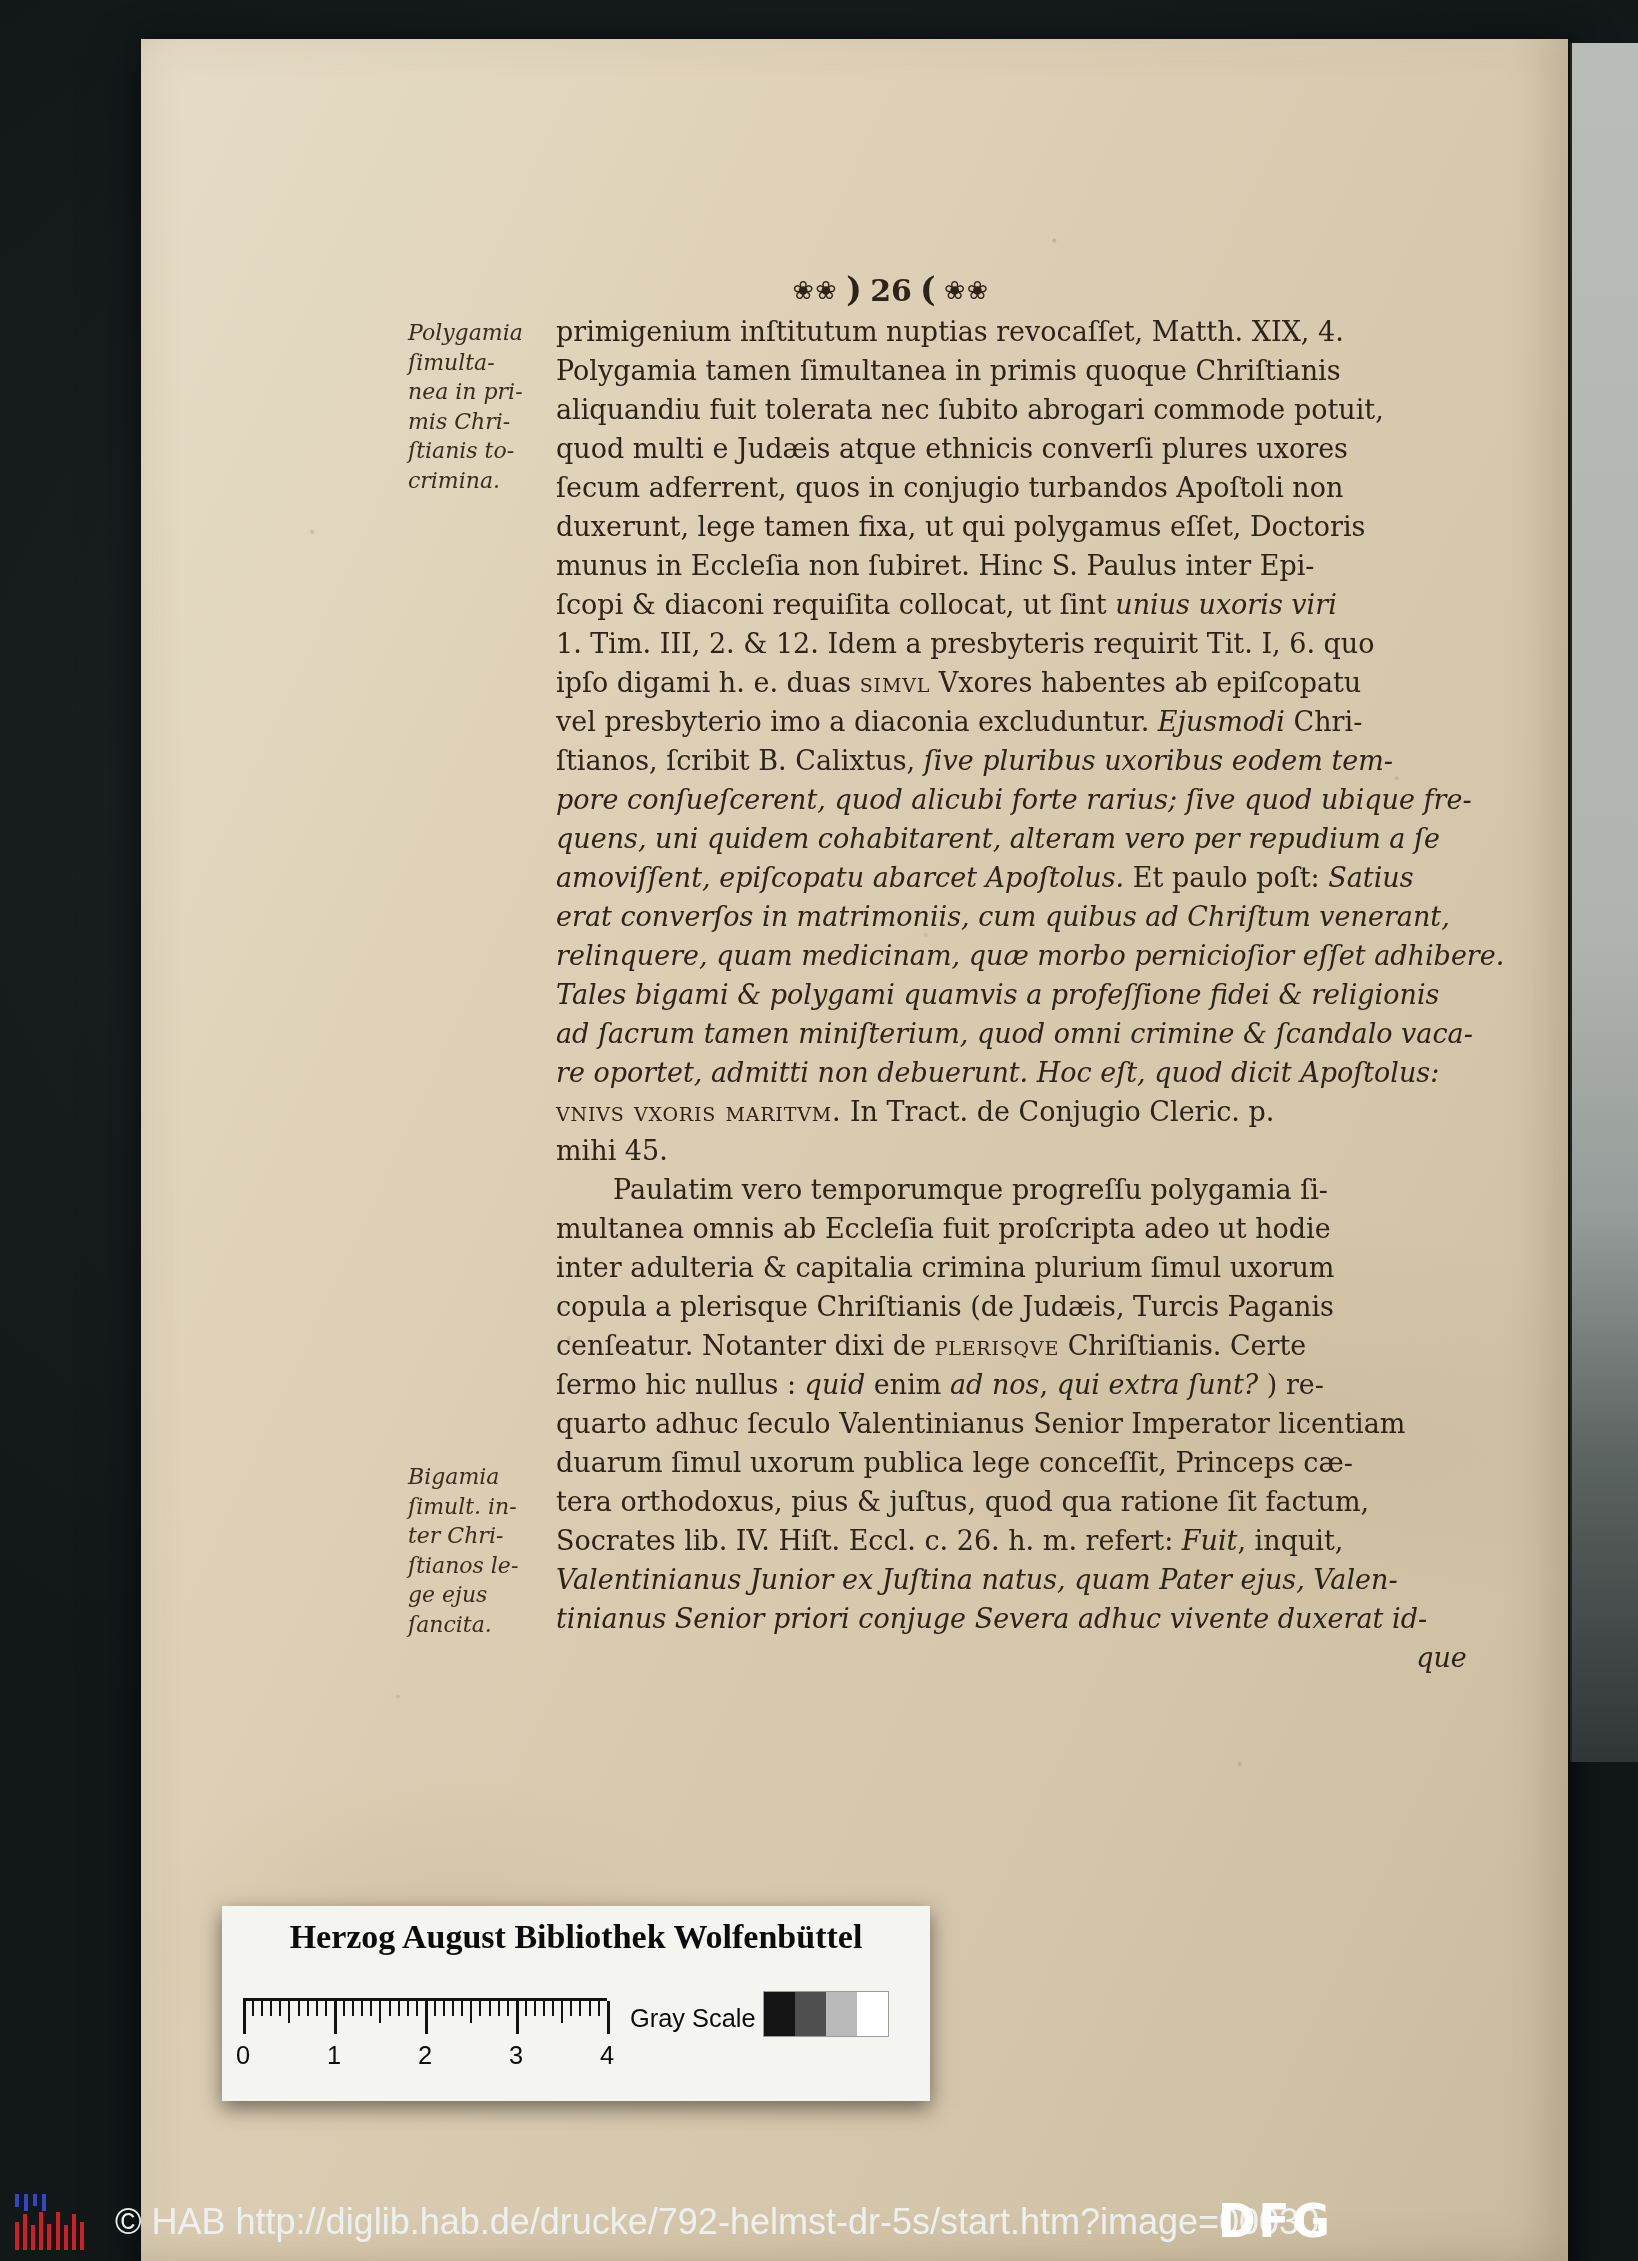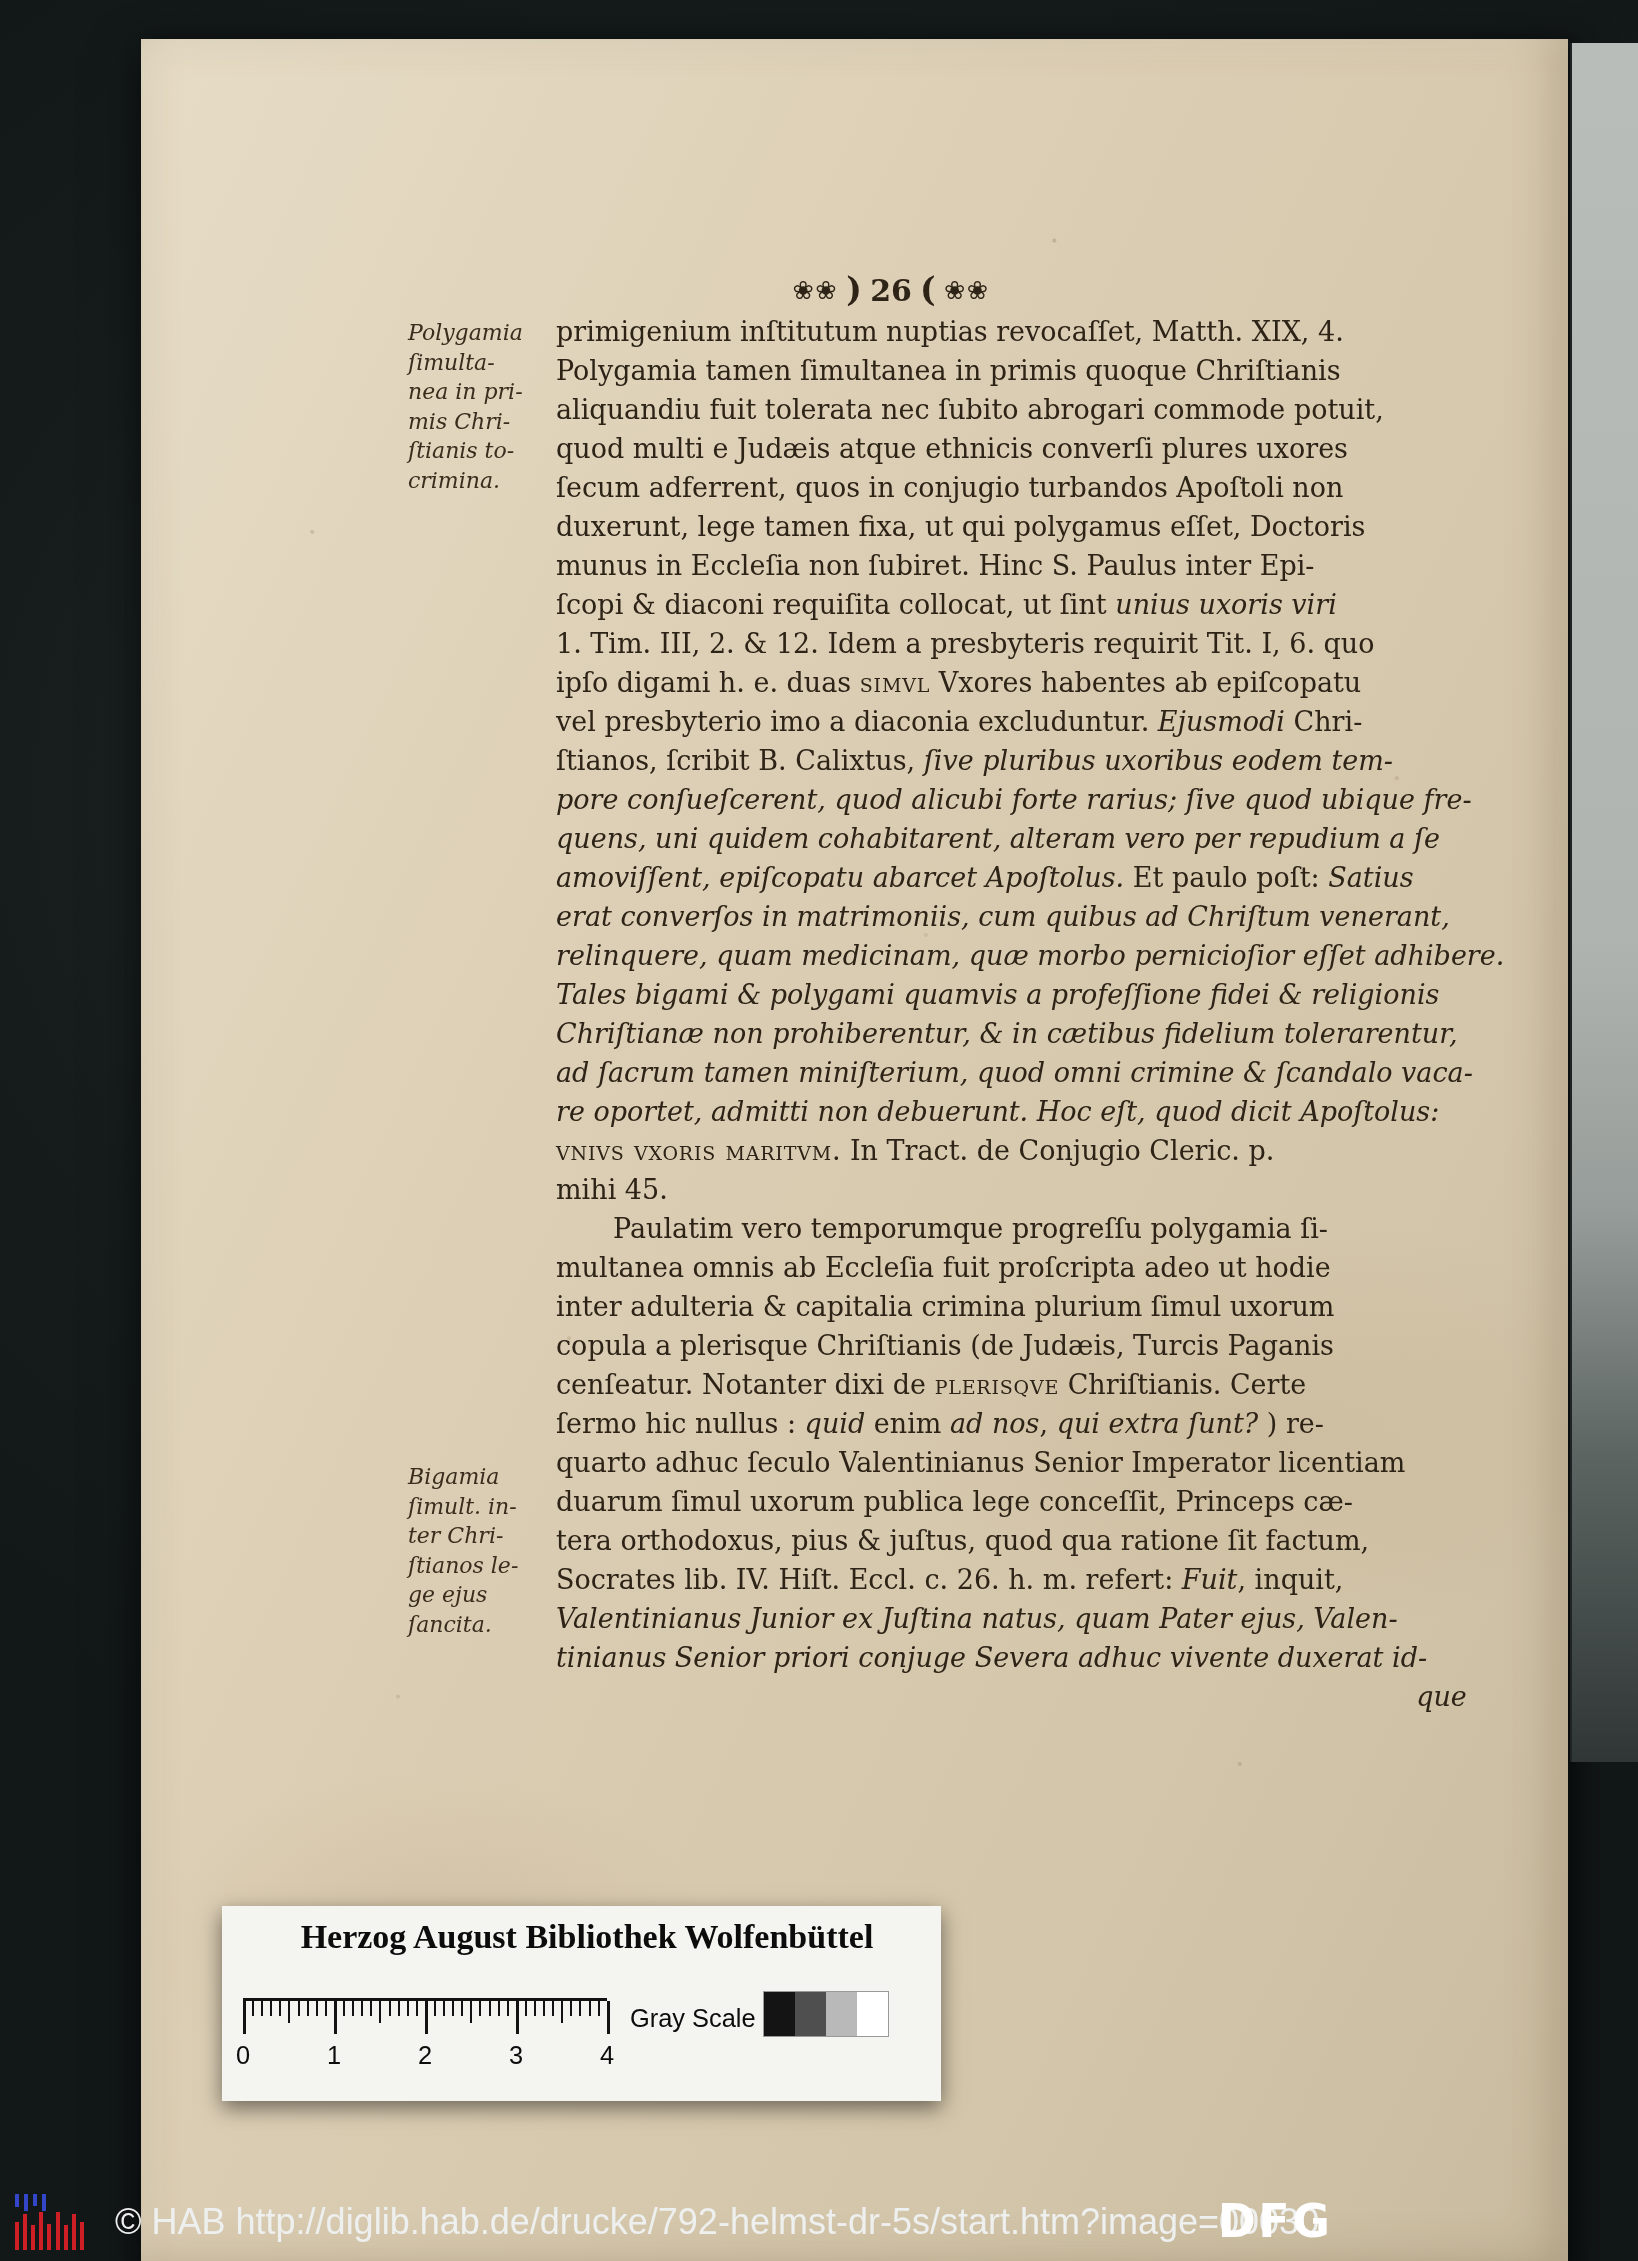--- a/index.html
+++ b/index.html
@@ -47,21 +47,21 @@
   #body-lines{position:absolute;left:415px;top:273px;width:919px;
     color:#2d2316;font-size:27px;line-height:39px;}
   .bline{white-space:nowrap;}
   .bline.ind{padding-left:57px;}
   .bline.right{text-align:right;padding-right:8.2px;}
   .it{font-style:italic;}
   .sc{font-variant:small-caps;letter-spacing:0.8px;}
 
   
   #footer-card{position:absolute;left:222px;top:1906px;width:708px;height:195px;
-    background:#f4f4f0;box-shadow:0 6.6px 19.7px rgba(0,0,0,.5);padding-left:11px;}
+    background:#f4f4f0;box-shadow:0 6.6px 19.7px rgba(0,0,0,.5);}
   #card-title{padding-top:11.5px;text-align:center;font-family:"Liberation Serif",serif;
     font-weight:700;font-size:34px;color:#0c0c0c;}
   #ruler{position:absolute;left:21px;top:92px;width:367px;height:90px;}
   #ruler-line{position:absolute;left:0;top:0;width:364px;height:3.3px;background:#121212;}
   #ruler-ticks{position:absolute;left:0;top:3.3px;width:364px;height:38px;}
   .tick{position:absolute;top:0;width:1.6px;background:#121212;}
   .tick.minor{height:14.7px;}
   .tick.half{height:22px;}
   .tick.major{height:33px;width:2.5px;}
   #ruler-numbers{position:absolute;left:0;top:43px;width:364px;height:33px;
@@ -126,21 +126,20 @@
         <div class="bline"><span>1. Tim. III, 2. &amp; 12.   Idem a presbyteris requirit Tit. I, 6. quo</span></div>
         <div class="bline"><span>ipſo digami h. e. duas </span><span class="sc">simvl</span><span> Vxores habentes ab epiſcopatu</span></div>
         <div class="bline"><span>vel presbyterio imo a diaconia excluduntur.   </span><span class="it">Ejusmodi</span><span> Chri-</span></div>
         <div class="bline"><span>ſtianos, ſcribit B. Calixtus, </span><span class="it">ſive pluribus uxoribus eodem tem-</span></div>
         <div class="bline"><span class="it">pore conſueſcerent, quod alicubi forte rarius; ſive quod ubique fre-</span></div>
         <div class="bline"><span class="it">quens, uni quidem cohabitarent, alteram vero per repudium a ſe</span></div>
         <div class="bline"><span class="it">amoviſſent, epiſcopatu abarcet Apoſtolus.</span><span>   Et paulo poſt: </span><span class="it">Satius</span></div>
         <div class="bline"><span class="it">erat converſos in matrimoniis, cum quibus ad Chriſtum venerant,</span></div>
         <div class="bline"><span class="it">relinquere, quam medicinam, quæ morbo pernicioſior eſſet adhibere.</span></div>
         <div class="bline"><span class="it">Tales bigami &amp; polygami quamvis a profeſſione fidei &amp; religionis</span></div>
-        <div class="bline"><span class="it">Chriſtianæ non prohiberentur, &amp; in cætibus fidelium tolerarentur,</span></div>
         <div class="bline"><span class="it">ad ſacrum tamen miniſterium, quod omni crimine &amp; ſcandalo vaca-</span></div>
         <div class="bline"><span class="it">re oportet, admitti non debuerunt.</span><span>   </span><span class="it">Hoc eſt, quod dicit Apoſtolus:</span></div>
         <div class="bline"><span class="sc">vnivs vxoris maritvm.</span><span> In Tract. de Conjugio Cleric. p.</span></div>
         <div class="bline"><span>mihi 45.</span></div>
         <div class="bline ind"><span>Paulatim vero temporumque progreſſu polygamia ſi-</span></div>
         <div class="bline"><span>multanea omnis ab Eccleſia fuit proſcripta adeo ut hodie</span></div>
         <div class="bline"><span>inter adulteria &amp; capitalia crimina plurium ſimul uxorum</span></div>
         <div class="bline"><span>copula a plerisque Chriſtianis (de Judæis, Turcis Paganis</span></div>
         <div class="bline"><span>cenſeatur.   Notanter dixi de </span><span class="sc">plerisqve</span><span> Chriſtianis.   Certe</span></div>
         <div class="bline"><span>ſermo hic nullus : </span><span class="it">quid</span><span> enim </span><span class="it">ad nos</span><span>, </span><span class="it">qui extra ſunt?</span><span> ) re-</span></div>

